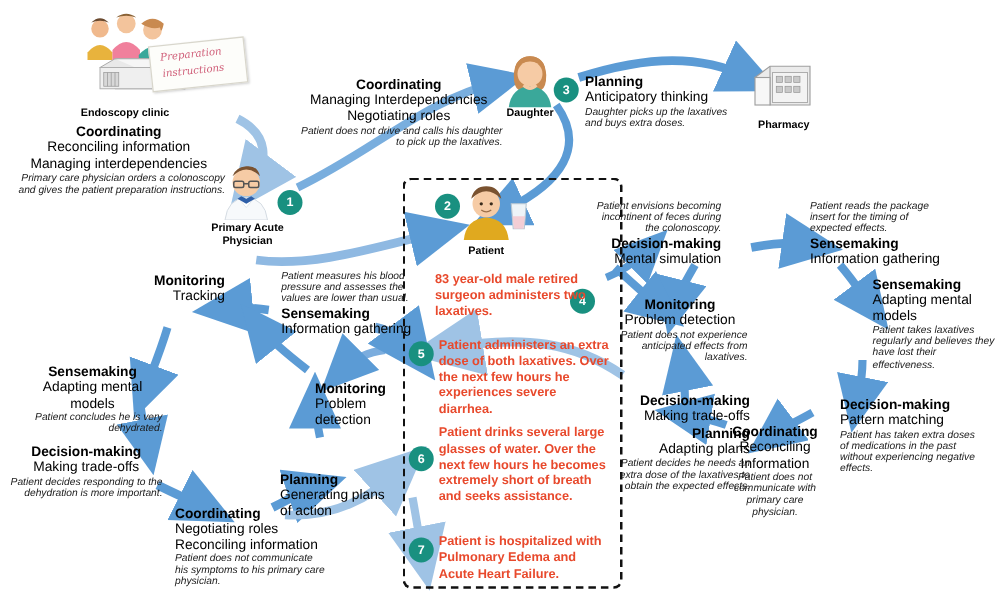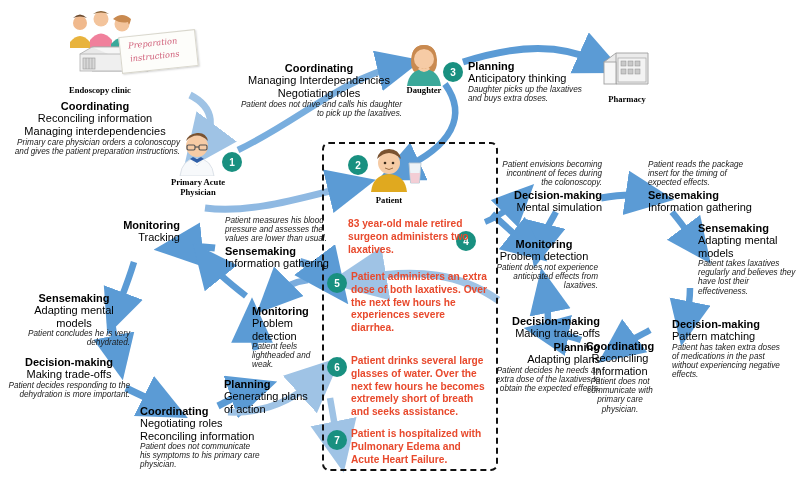--- a/index.html
+++ b/index.html
@@ -9,21 +9,21 @@
   .blk{position:absolute;line-height:1.12;}
   .ttl{font-weight:bold;font-size:11px;color:#000;}
   .sub{font-size:11px;color:#000;}
   .ital{font-size:8.2px;font-style:italic;color:#1a1a1a;}
   .ta-c{text-align:center;} .ta-r{text-align:right;} .ta-l{text-align:left;}
   .redtxt{color:#e8492c;font-weight:bold;font-size:10.2px;line-height:1.25;}
   .badge{position:absolute;width:20px;height:20px;border-radius:50%;
          background:#199080;color:#fff;font-size:10px;font-weight:bold;
          display:flex;align-items:center;justify-content:center;}
   .dashbox{position:absolute;border:2px dashed #111;border-radius:7px;}
-  .caplabel{font-size:8.6px;font-weight:bold;text-align:center;font-family:Liberation Serif, serif;}
+  .caplabel{font-size:8.6px;font-weight:bold;text-align:center;}
   svg.ov{position:absolute;left:0;top:0;width:800px;height:478px;pointer-events:none;}
   .note{position:absolute;background:#fdfdfa;border:1px solid #d8d6cc;
         box-shadow:1px 1px 2px rgba(0,0,0,.18);}
   .noteTx{position:absolute;font-family:"DejaVu Serif",serif;font-style:italic;
           font-size:8.2px;color:#d0607a;white-space:nowrap;}
 </style>
 </head>
 <body>
 
 <div id="stage">
@@ -181,21 +181,21 @@
   <div class="dashbox" style="left:322px;top:142px;width:172px;height:325px;"></div>
 
   <div class="badge" style="left:456px;top:231px;">4</div>
 
   <div class="blk redtxt" style="left:348px;top:218px;width:128px;">83 year-old male retired surgeon administers two laxatives.</div>
 
   <div class="badge" style="left:327px;top:273px;">5</div>
   <div class="blk redtxt" style="left:351px;top:271px;width:136px;">Patient administers an extra dose of both laxatives. Over the next few hours he experiences severe diarrhea.</div>
 
   <div class="badge" style="left:327px;top:357px;">6</div>
-  <div class="blk redtxt" style="left:351px;top:355px;width:138px;">Patient drinks several large glasses of water. Over the next few hours he becomes extremely short of breath and seeks assistance.</div>
+  <div class="blk redtxt" style="left:351px;top:341px;width:138px;">Patient drinks several large glasses of water. Over the next few hours he becomes extremely short of breath and seeks assistance.</div>
 
   <div class="badge" style="left:327px;top:430px;">7</div>
   <div class="blk redtxt" style="left:351px;top:428px;width:138px;">Patient is hospitalized with Pulmonary Edema and Acute Heart Failure.</div>
 
   <div class="blk ta-r" style="left:10px;top:100px;width:170px;">
     <div class="ttl ta-c">Coordinating</div>
     <div class="sub ta-c">Reconciling information</div>
     <div class="sub ta-c">Managing interdependencies</div>
     <div class="ital" style="padding-top:1px;">Primary care physician orders a colonoscopy and gives the patient preparation instructions.</div>
   </div>
@@ -206,21 +206,21 @@
     <div class="sub ta-c">Negotiating roles</div>
     <div class="ital" style="padding-top:1px;">Patient does not drive and calls his daughter to pick up the laxatives.</div>
   </div>
 
   <div class="blk ta-l" style="left:468px;top:60px;width:125px;">
     <div class="ttl">Planning</div>
     <div class="sub">Anticipatory thinking</div>
     <div class="ital">Daughter picks up the laxatives and buys extra doses.</div>
   </div>
 
-  <div class="blk ta-r" style="left:498px;top:160px;width:104px;">
+  <div class="blk ta-r" style="left:473px;top:160px;width:104px;">
     <div class="ital">Patient envisions becoming incontinent of feces during the colonoscopy.</div>
     <div class="ttl" style="padding-top:1px;">Decision-making</div>
     <div class="sub">Mental simulation</div>
   </div>
 
   <div class="blk ta-l" style="left:648px;top:160px;width:108px;">
     <div class="ital">Patient reads the package insert for the timing of expected effects.</div>
     <div class="ttl" style="padding-top:1px;">Sensemaking</div>
     <div class="sub">Information gathering</div>
   </div>
@@ -292,16 +292,15 @@
 
   <div class="blk ta-l" style="left:224px;top:378px;width:100px;">
     <div class="ttl">Planning</div>
     <div class="sub">Generating plans</div>
     <div class="sub">of action</div>
   </div>
 
   <div class="blk ta-l" style="left:252px;top:305px;width:70px;">
     <div class="ttl">Monitoring</div>
     <div class="sub">Problem detection</div>
-    <div class="ital">Patient feels lightheaded and weak.</div>
   </div>
 
 </div>
 
 </body></html>

